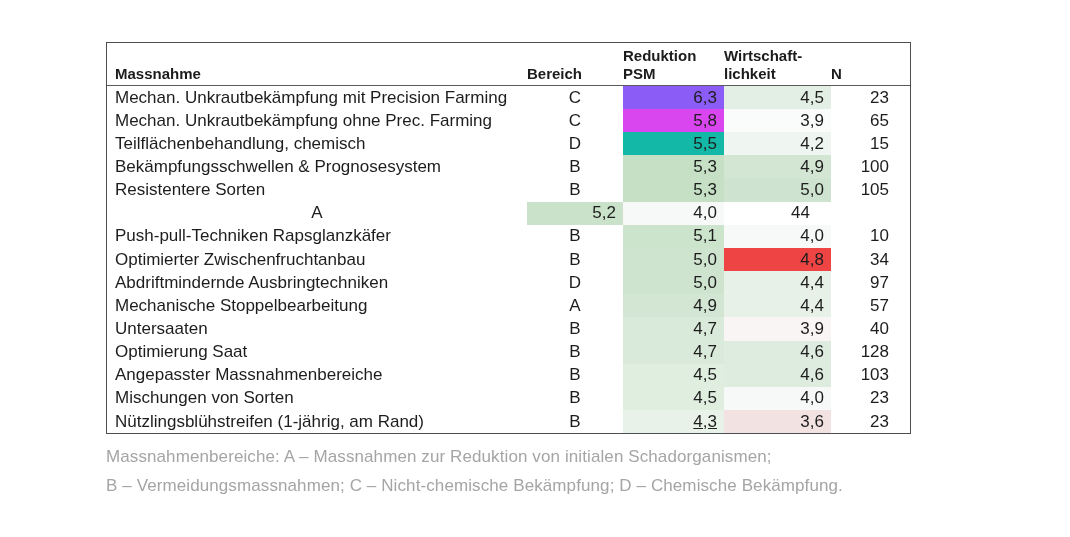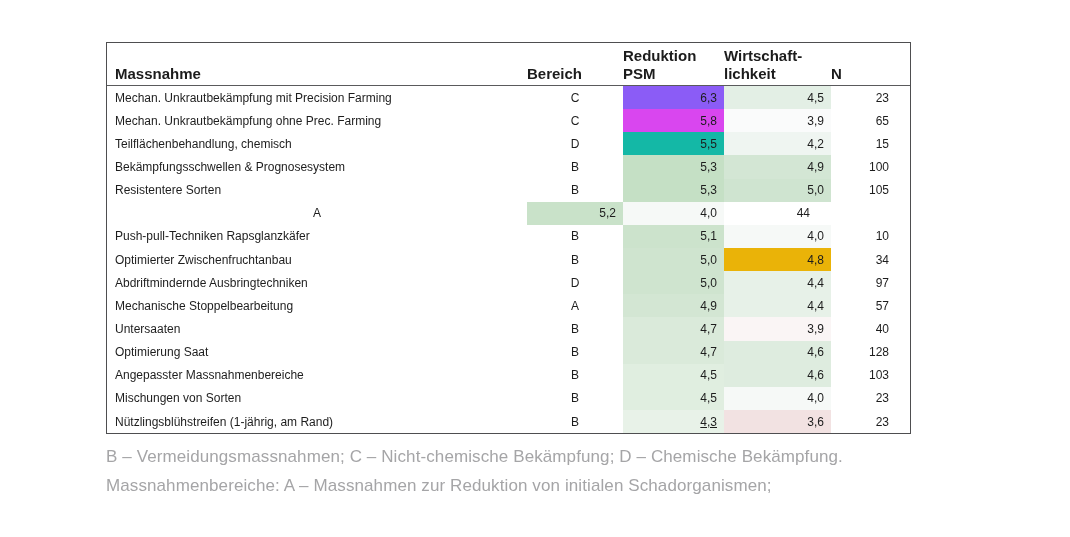--- a/index.html
+++ b/index.html
@@ -42,21 +42,21 @@
     white-space: pre-line;
   }
   .th.left  { text-align: left; padding-left: 8px; }
   .th.center{ text-align: left; }
   .tbody { position: relative; }
   .row {
     display: grid;
     grid-template-columns: 420px 96px 101px 107px 1fr;
     height: 23.15px;
     align-items: center;
-    font-size: 12px;
+    font-size: 17px;
     color: #1d1d1d;
   }
   .cell { box-sizing: border-box; height: 100%; display: flex; align-items: center; }
   .c-mass { padding-left: 8px; }
   .c-ber  { justify-content: center; }
   .c-psm  { justify-content: flex-end; padding-right: 7px; }
   .c-wirt { justify-content: flex-end; padding-right: 7px; }
   .c-n    { justify-content: flex-end; padding-right: 21px; }
   .footnote {
     position: absolute;
@@ -130,21 +130,21 @@
           <div class="cell c-mass">Push-pull-Techniken Rapsglanzkäfer</div>
           <div class="cell c-ber">B</div>
           <div class="cell c-psm" style="background: rgb(204, 227, 204);">5,1</div>
           <div class="cell c-wirt" style="background: rgb(246, 249, 247);">4,0</div>
           <div class="cell c-n">10</div>
         </div>
         <div class="row">
           <div class="cell c-mass">Optimierter Zwischenfruchtanbau</div>
           <div class="cell c-ber">B</div>
           <div class="cell c-psm" style="background: rgb(207, 228, 207);">5,0</div>
-          <div class="cell c-wirt" style="background: #eab308;">4,8</div>
+          <div class="cell c-wirt" style="background: #ef4444;">4,8</div>
           <div class="cell c-n">34</div>
         </div>
         <div class="row">
           <div class="cell c-mass">Abdriftmindernde Ausbringtechniken</div>
           <div class="cell c-ber">D</div>
           <div class="cell c-psm" style="background: rgb(207, 228, 207);">5,0</div>
           <div class="cell c-wirt" style="background: rgb(231, 241, 232);">4,4</div>
           <div class="cell c-n">97</div>
         </div>
         <div class="row">
@@ -186,17 +186,17 @@
           <div class="cell c-mass">Nützlingsblühstreifen (1-jährig, am Rand)</div>
           <div class="cell c-ber">B</div>
           <div class="cell c-psm" style="background: rgb(232, 242, 232); text-decoration: underline;">4,3</div>
           <div class="cell c-wirt" style="background: rgb(242, 226, 226);">3,6</div>
           <div class="cell c-n">23</div>
         </div>
       </div>
   </div>
 
   <div class="footnote">
+    <div>Massnahmenbereiche: A – Massnahmen zur Reduktion von initialen Schadorganismen;</div>
     <div>B – Vermeidungsmassnahmen; C – Nicht-chemische Bekämpfung; D – Chemische Bekämpfung.</div>
-    <div>Massnahmenbereiche: A – Massnahmen zur Reduktion von initialen Schadorganismen;</div>
   </div>
 
 </div>
 
 </body></html>

